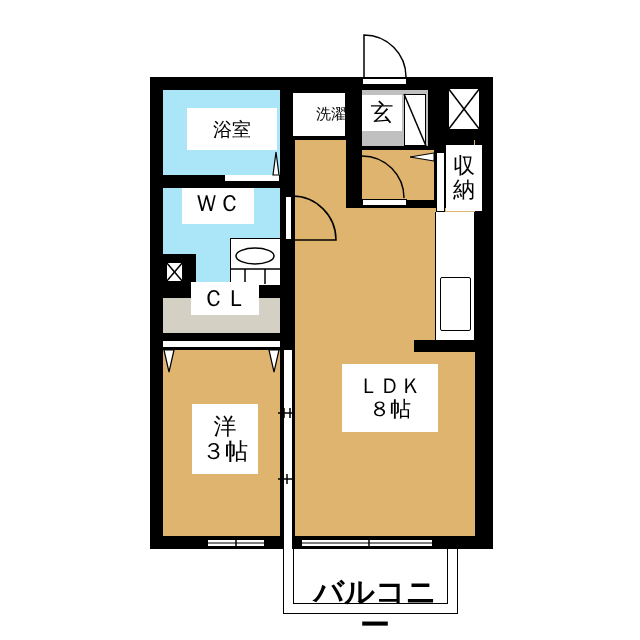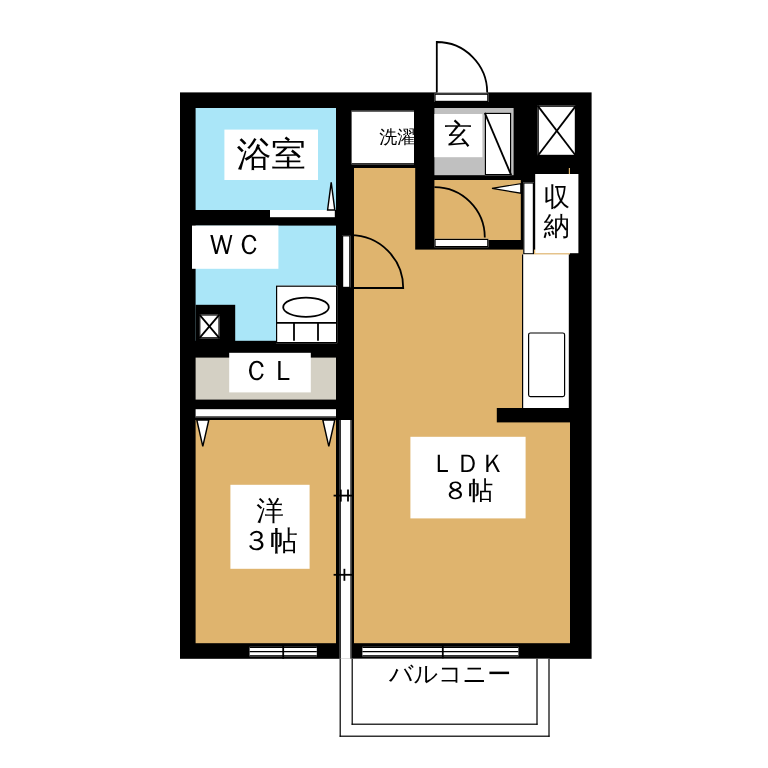--- a/index.html
+++ b/index.html
@@ -12,47 +12,47 @@
   .white { background:#fff; }
   .label { position:absolute; background:#fff; color:#000; display:flex; align-items:center; justify-content:center; text-align:center; line-height:1.1; white-space:pre-line; }
   svg { position:absolute; overflow:visible; }
 </style>
 </head>
 <body>
 
 <div class="abs wall" style="left:150px;top:77px;width:343px;height:472px;"></div>
 
 <div class="abs bath" style="left:163px;top:90px;width:117px;height:85px;"></div>
-<div class="label" style="left:187px;top:108px;width:78px;height:42px;font-size:29px;">浴室</div>
+<div class="label" style="left:187px;top:108px;width:90px;height:42px;font-size:19px;">浴室</div>
 
 <div class="abs white" style="left:225px;top:175px;width:54px;height:6px;"></div>
 <svg style="left:270px;top:150px;" width="12" height="26">
     <polygon points="3,25 6,2 9,25" fill="#fff" stroke="#000" stroke-width="1.2"></polygon>
   </svg>
 
 <div class="abs bath" style="left:163px;top:188px;width:117px;height:96px;"></div>
-<div class="label" style="left:160px;top:188px;width:72px;height:36px;font-size:23px;">ＷＣ</div>
+<div class="label" style="left:182px;top:188px;width:72px;height:36px;font-size:23px;font-family:Liberation Mono, monospace;">ＷＣ</div>
 
 <div class="abs wall" style="left:163px;top:254px;width:33px;height:40px;"></div>
 <div class="abs white" style="left:166px;top:262px;width:17px;height:20px;border:1px solid #000;"></div>
 <svg style="left:166px;top:262px;" width="17" height="20">
     <line x1="0" y1="0" x2="17" y2="20" stroke="#000" stroke-width="1.5"></line>
     <line x1="17" y1="0" x2="0" y2="20" stroke="#000" stroke-width="1.5"></line>
   </svg>
 
 <div class="abs white" style="left:230px;top:238px;width:51px;height:48px;border:1.5px solid #000;"></div>
 <svg style="left:234px;top:246px;" width="44" height="38">
     <ellipse cx="21" cy="10" rx="19" ry="8" fill="#fff" stroke="#000" stroke-width="1.5"></ellipse>
     <line x1="-4" y1="23" x2="46" y2="23" stroke="#000" stroke-width="1.5"></line>
     <line x1="11" y1="23" x2="11" y2="38" stroke="#000" stroke-width="1.5"></line>
     <line x1="31" y1="23" x2="31" y2="38" stroke="#000" stroke-width="1.5"></line>
   </svg>
 
 <div class="abs gray" style="left:163px;top:298px;width:117px;height:35px;"></div>
-<div class="label" style="left:191px;top:294px;width:68px;height:33px;font-size:23px;">ＣＬ</div>
+<div class="label" style="left:191px;top:282px;width:68px;height:33px;font-size:23px;">ＣＬ</div>
 <div class="abs white" style="left:163px;top:341px;width:117px;height:7px;border-bottom:1.5px solid #000;"></div>
 
 <div class="abs floor" style="left:163px;top:350px;width:117px;height:186px;"></div>
 <svg style="left:164px;top:350px;" width="118" height="26">
     <polygon points="0,0 10,0 5,22" fill="#fff" stroke="#000" stroke-width="1.2"></polygon>
     <polygon points="105,0 115,0 110,22" fill="#fff" stroke="#000" stroke-width="1.2"></polygon>
   </svg>
 <div class="label" style="left:192px;top:404px;width:66px;height:70px;font-size:23px;">洋
 ３帖</div>
 
@@ -120,13 +120,13 @@
     <line x1="28" y1="2" x2="28" y2="14" stroke="#000" stroke-width="1.5"></line>
   </svg>
 <div class="abs white" style="left:302px;top:539px;width:130px;height:8px;border-top:1.5px solid #000;border-bottom:1.5px solid #000;"></div>
 <svg style="left:302px;top:535px;" width="132" height="16">
     <line x1="0" y1="8" x2="130" y2="8" stroke="#000" stroke-width="1"></line>
     <line x1="67" y1="2" x2="67" y2="14" stroke="#000" stroke-width="1.5"></line>
   </svg>
 
 <div class="abs white" style="left:283px;top:549px;width:175px;height:65px;border:1.5px solid #000;border-top:none;"></div>
 <div class="abs" style="left:293px;top:549px;width:155px;height:55px;border:1.5px solid #000;border-top:none;"></div>
-<div class="label" style="left:305px;top:544px;width:140px;height:34px;font-size:20px;background:transparent;">バルコニー</div>
+<div class="label" style="left:305px;top:591px;width:140px;height:34px;font-size:30px;background:transparent;font-weight:bold;">バルコニー</div>
 
 </body></html>

